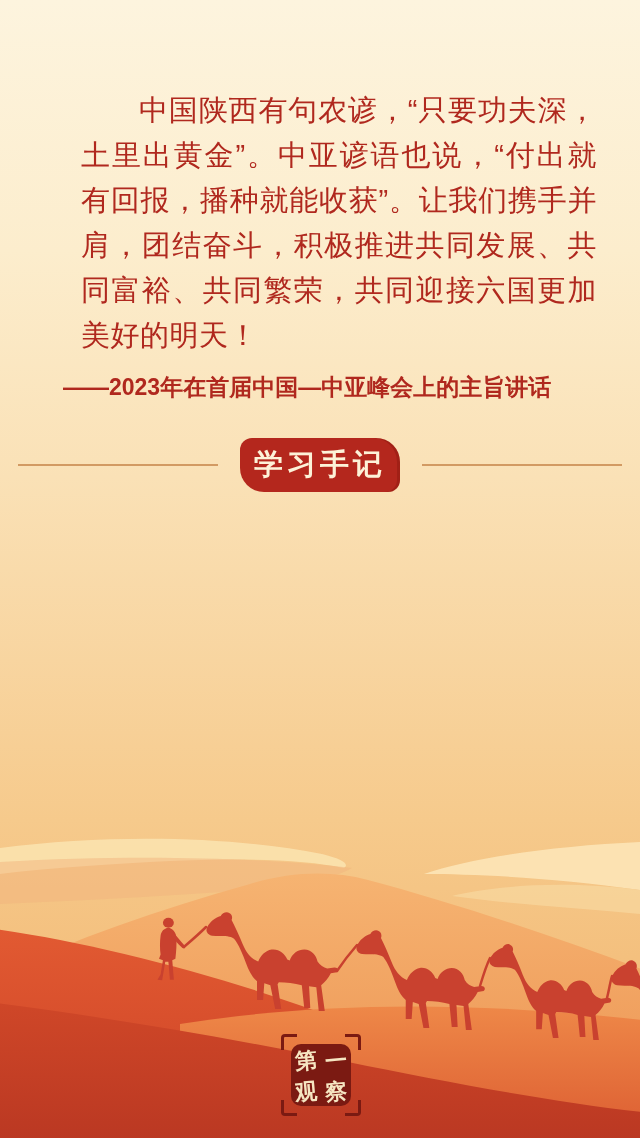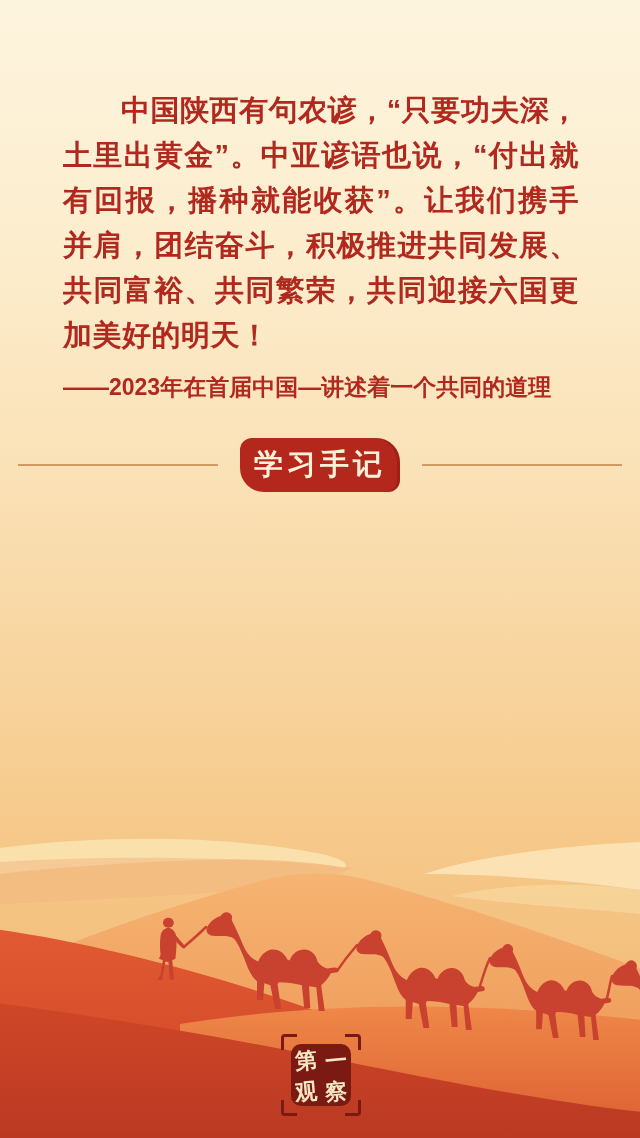--- a/index.html
+++ b/index.html
@@ -11,22 +11,22 @@
     background:linear-gradient(180deg,
       #fdf4de 0%,
       #fcedcd 22%,
       #fae1b6 42%,
       #f8d5a0 58%,
       #f6ca8c 72%,
       #f4c07e 84%,
       #f3bb77 100%);
   }
   .quote{
-    position:absolute;left:63px;top:88px;width:516px;
-    font-size:29px;line-height:45px;font-weight:700;
+    position:absolute;left:81px;top:88px;width:516px;
+    font-size:29px;line-height:45px;font-weight:400;
     color:#b0281e;text-align:justify;text-indent:2em;
     letter-spacing:0.5px;
   }
   .attribution{
     position:absolute;left:63px;top:372px;width:540px;
     font-size:23px;font-weight:700;color:#b0281e;
   }
   .section-header{
     position:absolute;left:0;top:438px;width:640px;height:54px;
     display:flex;align-items:center;justify-content:center;gap:22px;
@@ -61,21 +61,21 @@
   .bracket.bl{left:-10px;bottom:-10px;border-left-width:3px;border-bottom-width:3px;border-bottom-left-radius:4px;}
   .bracket.br{right:-10px;bottom:-10px;border-right-width:3px;border-bottom-width:3px;border-bottom-right-radius:4px;}
 </style>
 </head>
 <body>
 
 <div class="poster">
 
   <div class="quote">中国陕西有句农谚，“只要功夫深，土里出黄金”。中亚谚语也说，“付出就有回报，播种就能收获”。让我们携手并肩，团结奋斗，积极推进共同发展、共同富裕、共同繁荣，共同迎接六国更加美好的明天！</div>
 
-  <div class="attribution">——2023年在首届中国—讲述着一个共同的道理</div>
+  <div class="attribution">——2023年在首届中国—中亚峰会上的主旨讲话</div>
 
   <div class="section-header">
     <span class="divider-line"></span>
     <span class="badge">学习手记</span>
     <span class="divider-line"></span>
   </div>
 
 
   <svg class="desert" viewBox="0 760 640 378" xmlns="http://www.w3.org/2000/svg">
     <defs>

